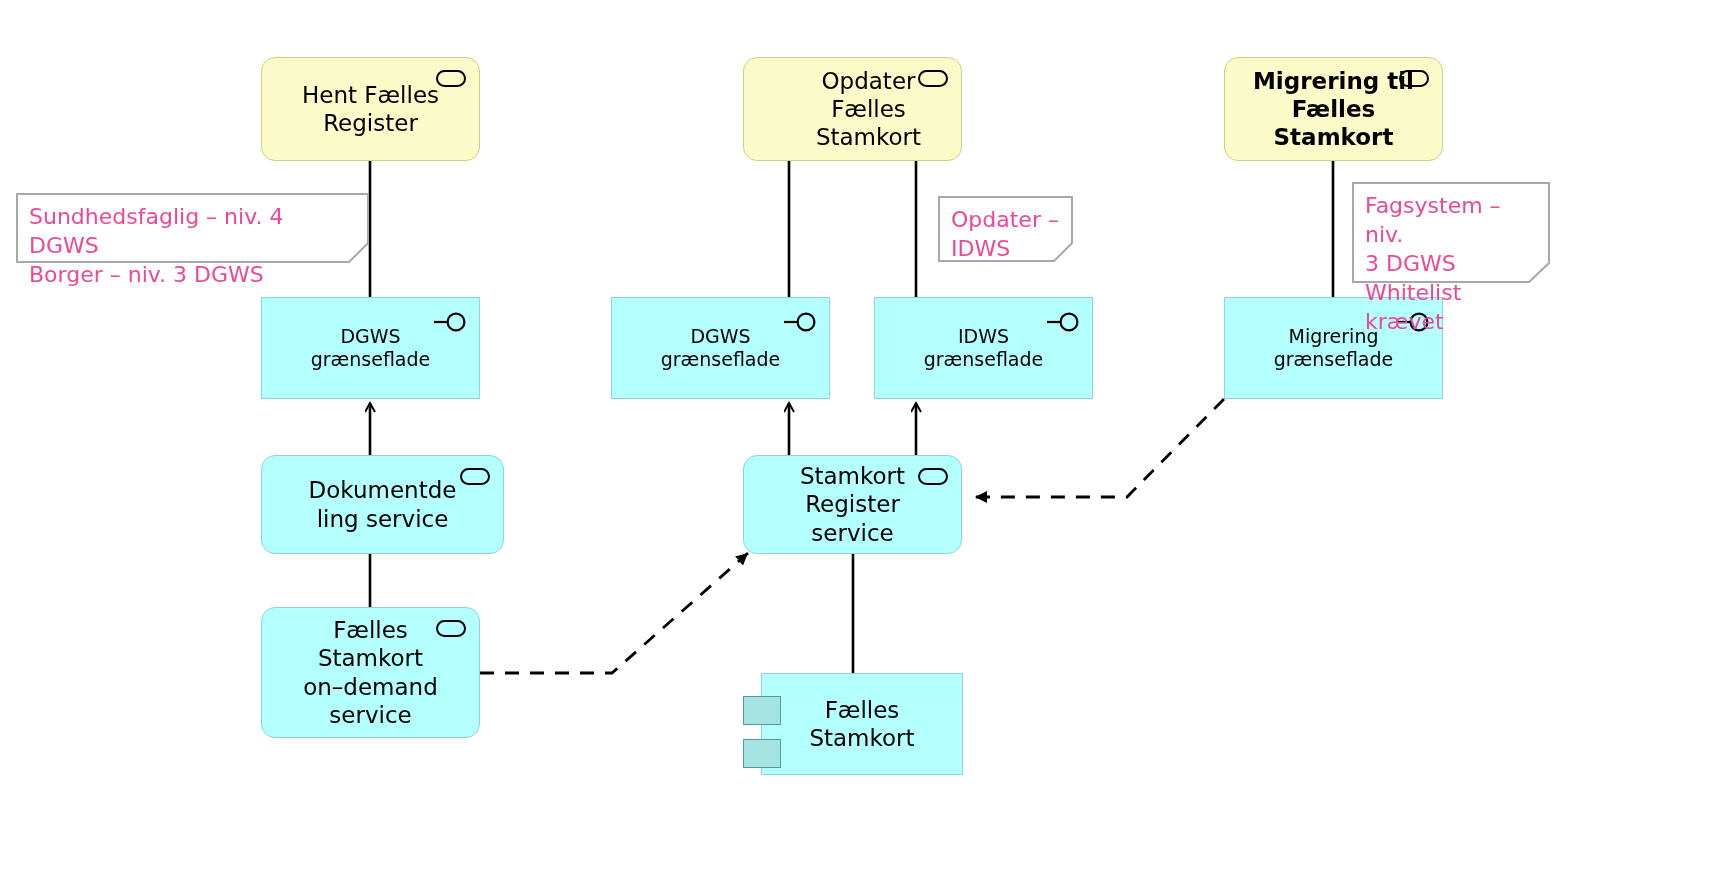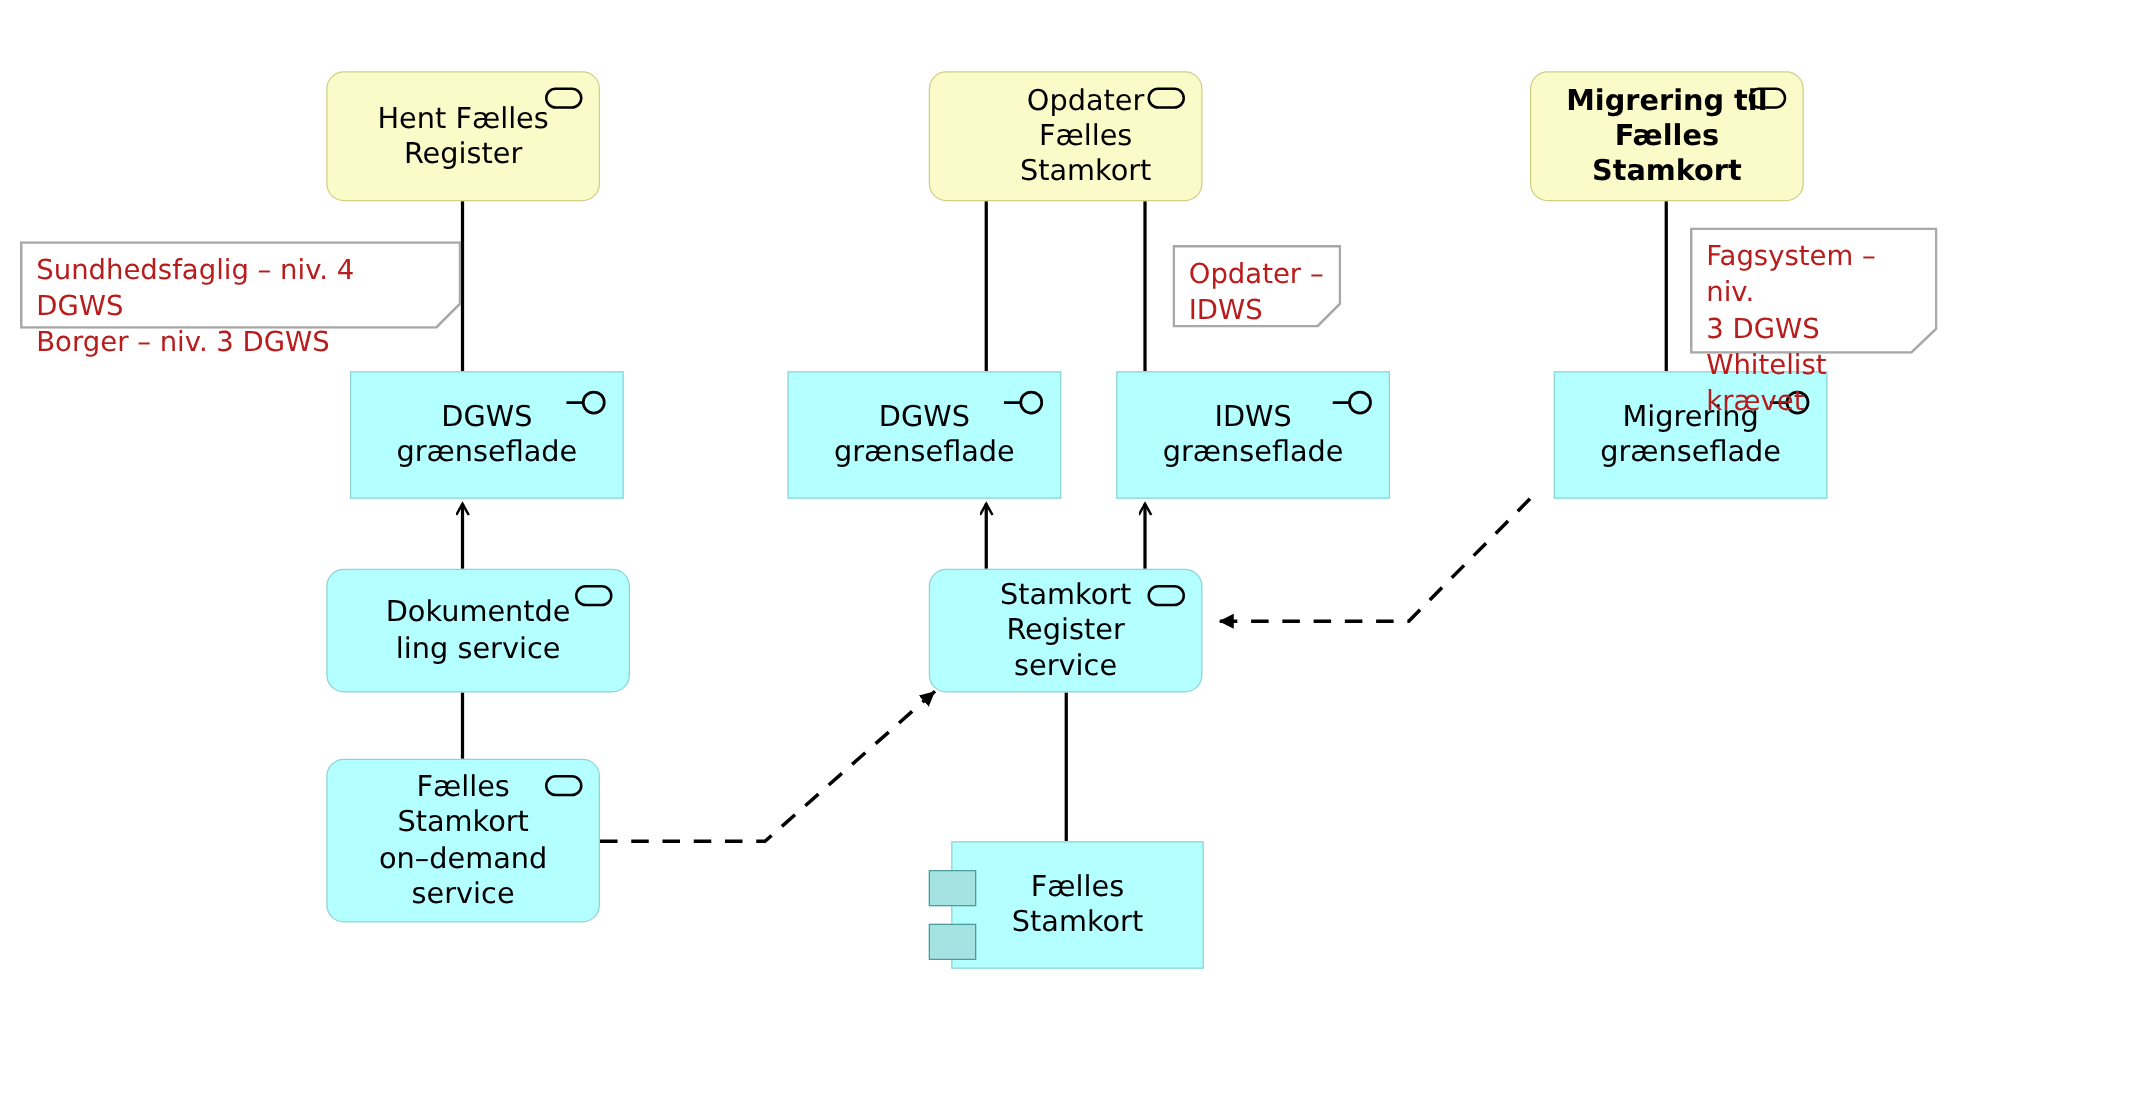--- a/index.html
+++ b/index.html
@@ -51,22 +51,21 @@
     border: 1.6px solid #8fd4d4;
     border-radius: 14px;
     font-size: 23px;
   }
 
   
   .n-interface {
     background: #b4ffff;
     border: 1.6px solid #8fd4d4;
     border-radius: 0;
-    font-size: 23px;
-    margin-left: 19px;
+    font-size: 19px;
   }
 
   
   .n-component {
     background: #b4ffff;
     border: 1.6px solid #8fd4d4;
     border-radius: 0;
     font-size: 23px;
   }
 
@@ -106,21 +105,21 @@
     border: 1.6px solid #4f9a9a;
     box-sizing: border-box;
   }
   .ico-comp-tab.t1 { top: 22px; }
   .ico-comp-tab.t2 { top: 65px; }
 
   
   .note {
     position: absolute;
     box-sizing: border-box;
-    color: #b91c1c;
+    color: #ec4899;
     font-size: 22px;
     line-height: 1.32;
   }
   .note .note-bg {
     position: absolute;
     left: 0; top: 0;
     width: 100%; height: 100%;
   }
   .note .note-text {
     position: relative;

